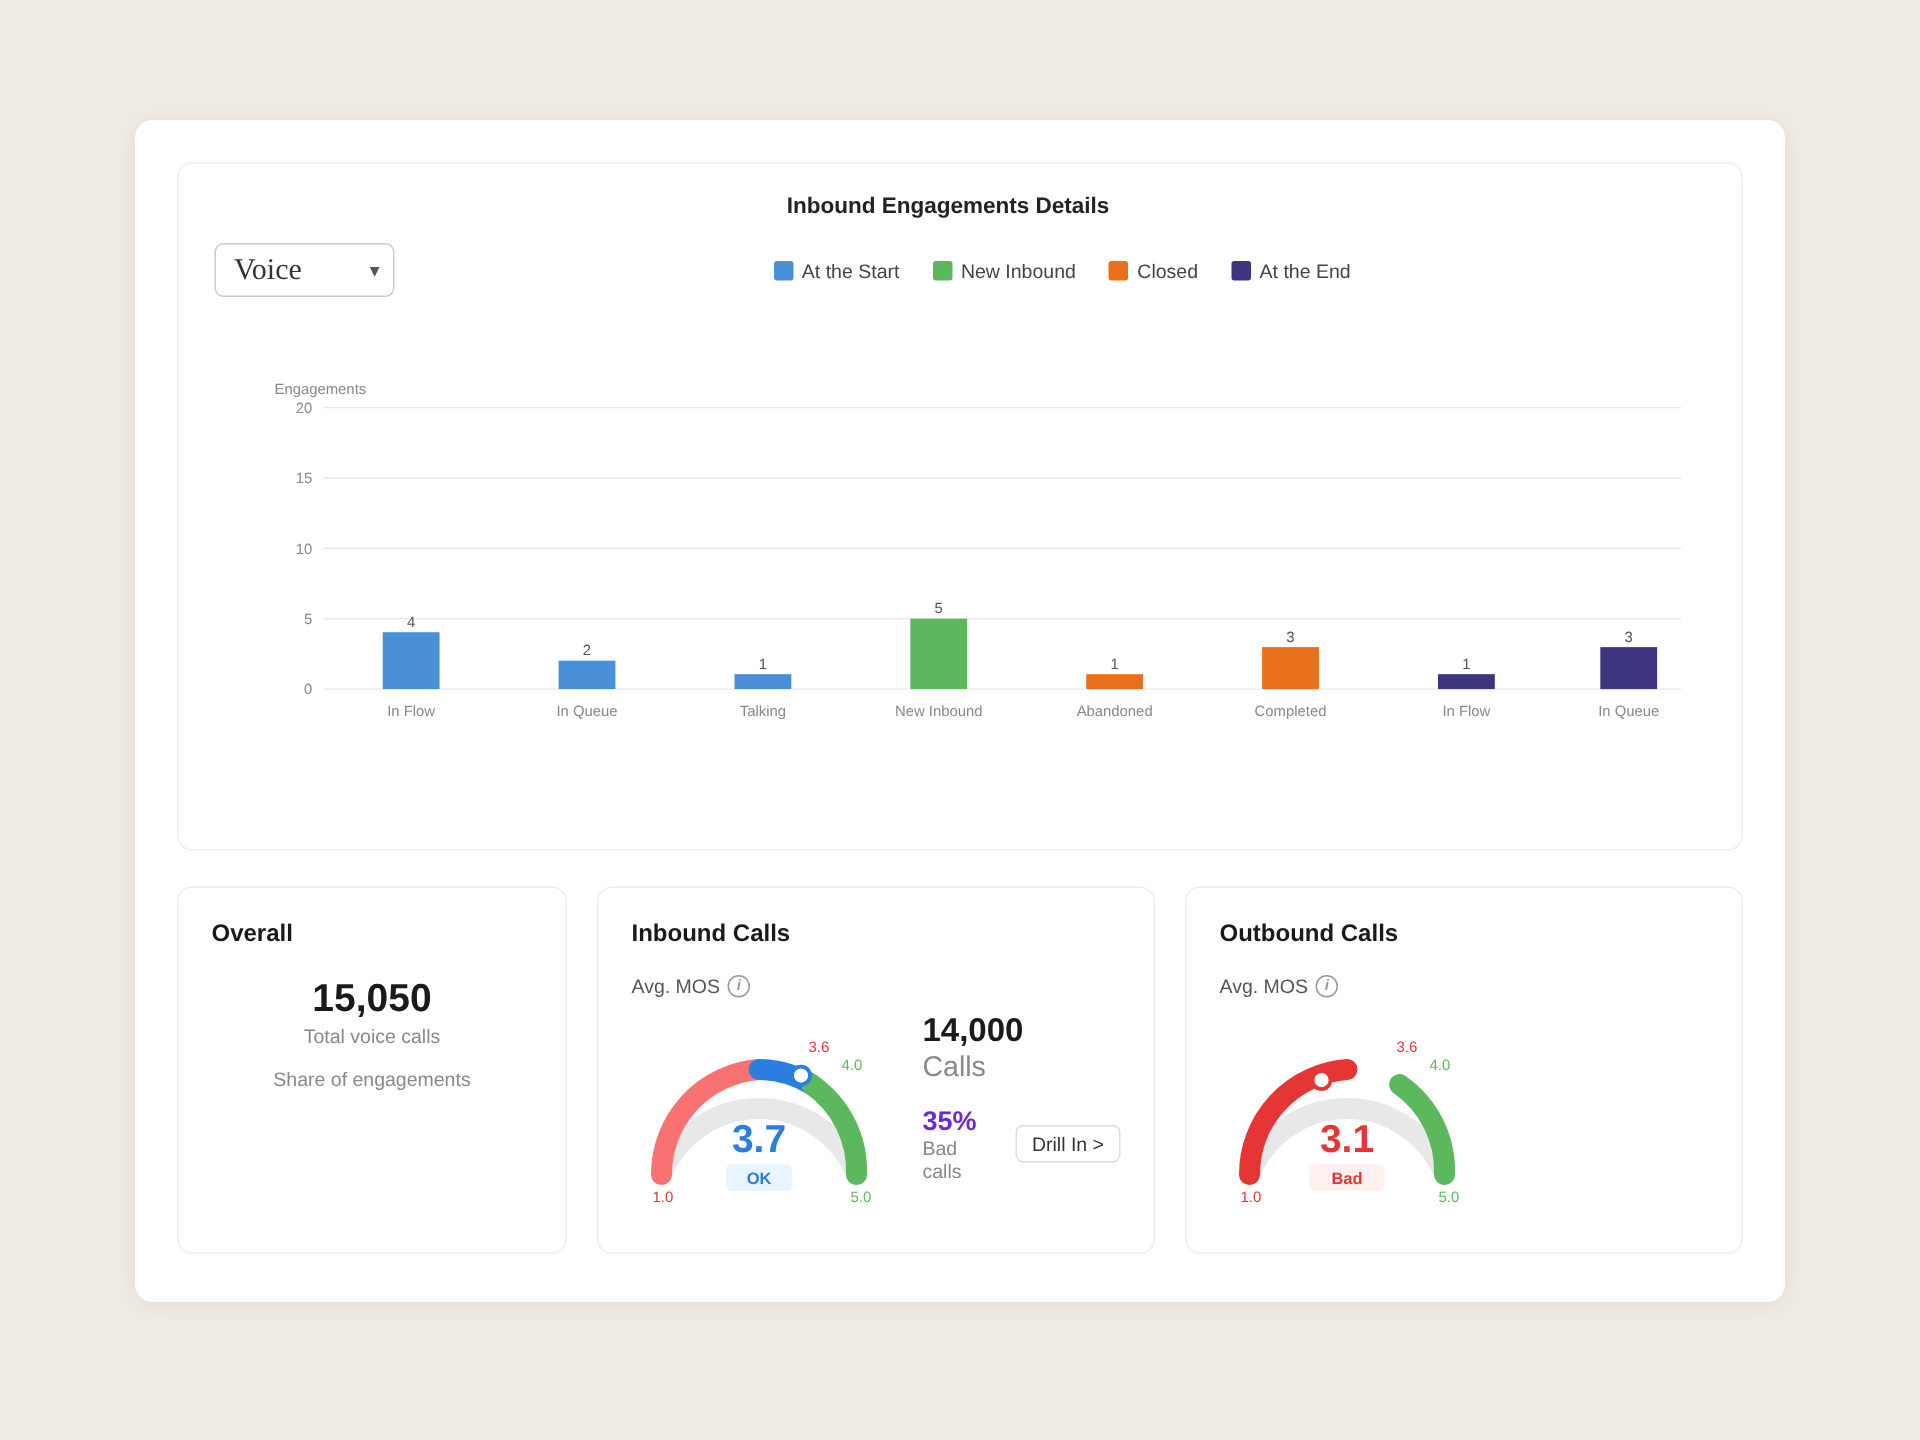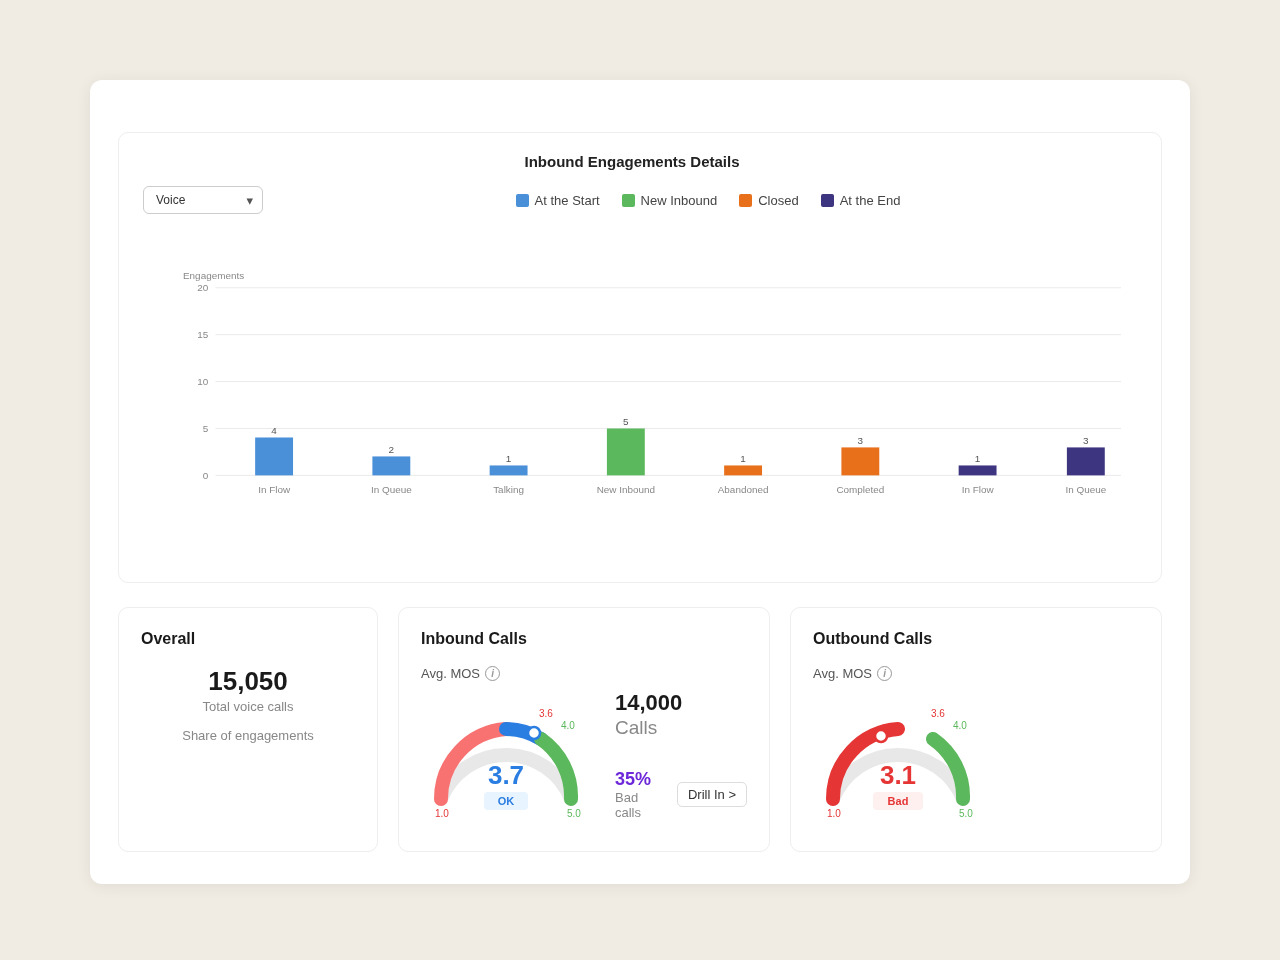--- a/index.html
+++ b/index.html
@@ -19,47 +19,47 @@
       width: 1100px;
       box-shadow: 0 2px 16px rgba(0,0,0,0.07);
     }
     
     .chart-section {
       background: #fff;
       border-radius: 10px;
       padding: 20px 40px 16px 24px;
       margin-bottom: 24px;
       border: 1px solid #eee;
-      margin-top: 24px;
     }
     .chart-title {
       text-align: center;
       font-size: 15px;
       font-weight: 600;
       color: #222;
       margin-bottom: 16px;
     }
     .chart-controls {
       display: flex;
       align-items: center;
       gap: 32px;
       margin-bottom: 12px;
     }
     .voice-select {
       border: 1.5px solid #ccc;
       border-radius: 6px;
       padding: 6px 30px 6px 12px;
-      font-size: 12px;
+      font-size: 20px;
       color: #333;
       background: #fff;
       appearance: none;
       -webkit-appearance: none;
       cursor: pointer;
       position: relative;
       min-width: 120px;
+      font-family: Liberation Serif, serif;
     }
     .voice-select-wrap {
       position: relative;
       display: inline-block;
     }
     .voice-select-wrap::after {
       content: '▾';
       position: absolute;
       right: 10px;
       top: 50%;
@@ -174,21 +174,21 @@
     .gauge-wrap {
       position: relative;
       width: 170px;
       height: 140px;
     }
     .calls-stats {
       display: flex;
       flex-direction: column;
       justify-content: center;
       padding-top: 24px;
-      gap: 28px;
+      gap: 12px;
     }
     .calls-stat-big {
       font-size: 22px;
       font-weight: 700;
       color: #1a1a1a;
       display: block;
     }
     .calls-stat-label {
       font-size: 19px;
       color: #888;

